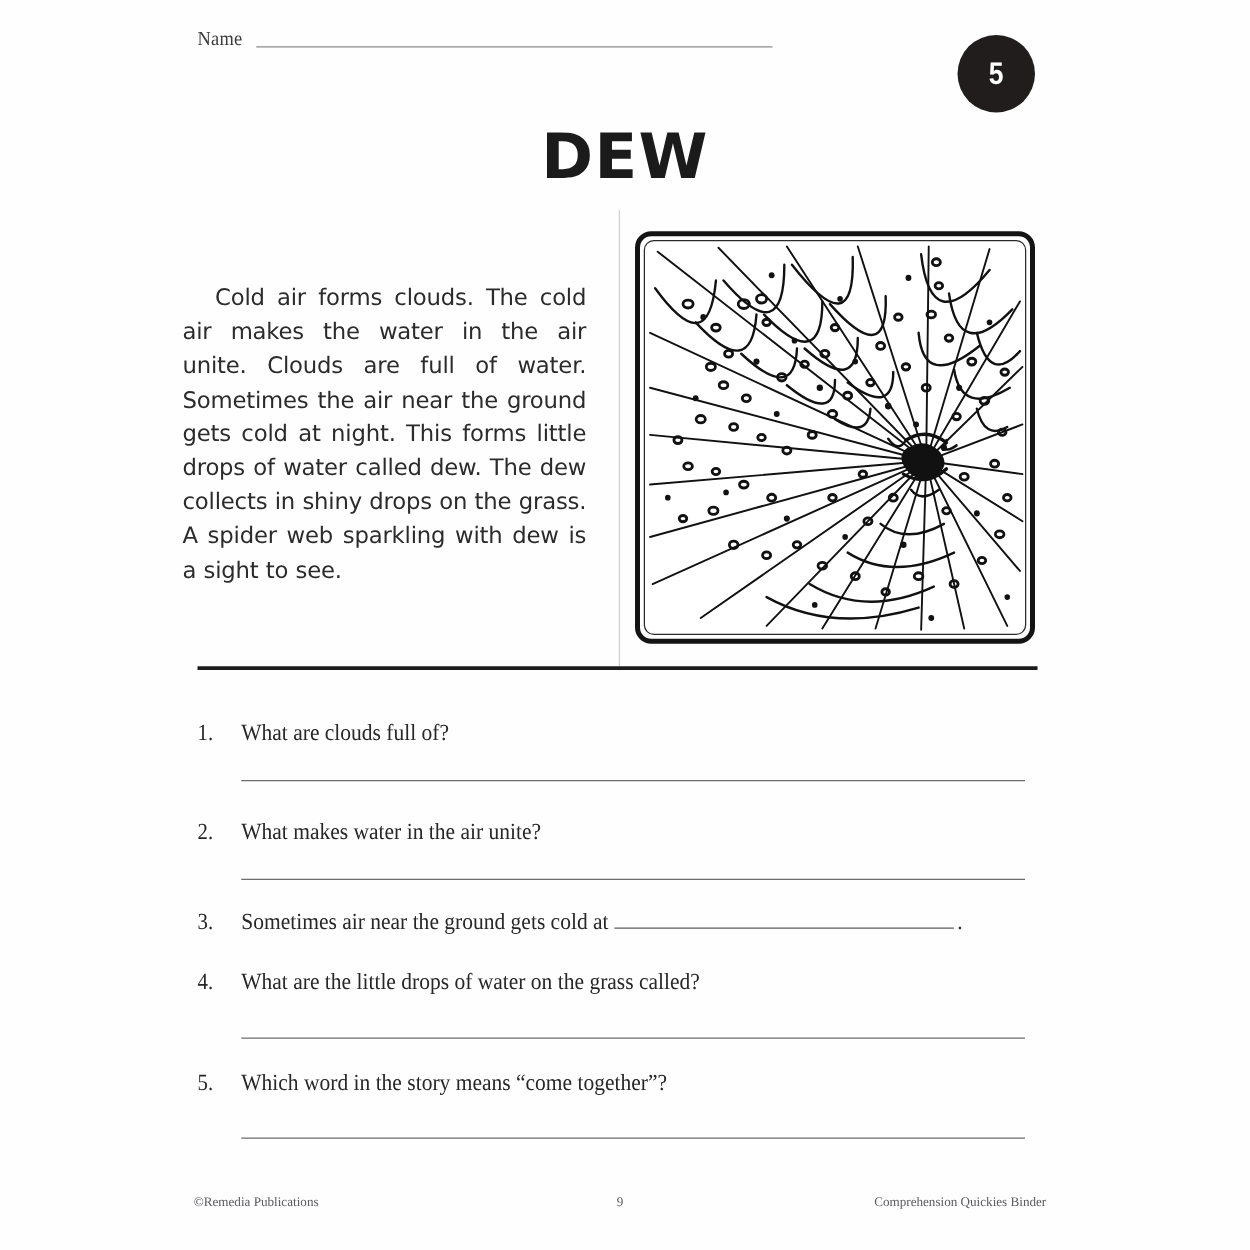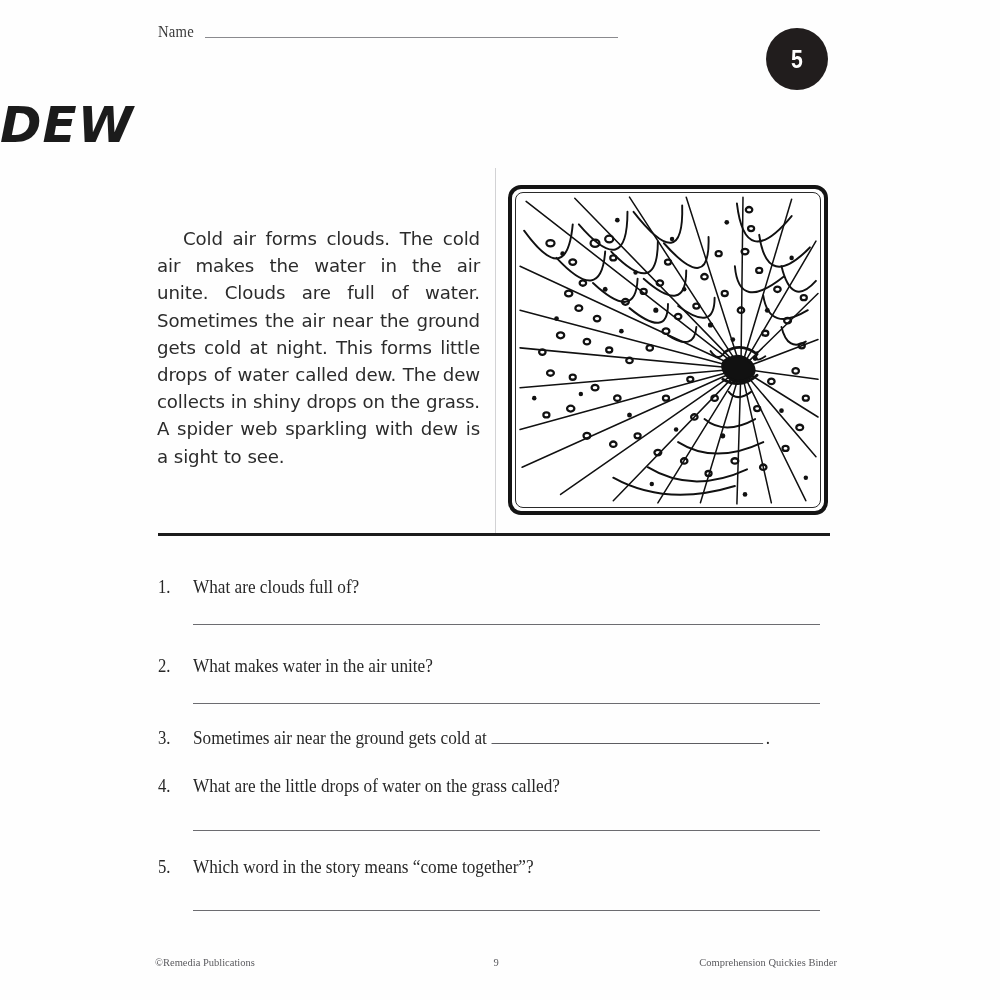--- a/index.html
+++ b/index.html
@@ -65,34 +65,33 @@
     font-size: 25px;
     line-height: 1;
     transform: scaleX(0.85);
   }
 
   #worksheet-title {
     position: absolute;
     left: 0;
     top: 98px;
     width: 1000px;
-    text-align: left;
+    text-align: center;
     font-family: "DejaVu Sans", sans-serif;
     font-weight: bold;
     font-size: 50px;
     letter-spacing: 1px;
     color: #1b1b1b;
     line-height: 1.1;
-    font-style: italic;
   }
 
   
   #story-text {
     position: absolute;
-    left: 157px;
+    left: 146px;
     top: 225px;
     width: 323px;
     font-family: "DejaVu Sans", sans-serif;
     font-size: 18.2px;
     line-height: 27.2px;
     color: #2b2b2b;
     text-align: justify;
     text-indent: 26px;
     letter-spacing: -0.15px;
     word-spacing: 0.2px;

